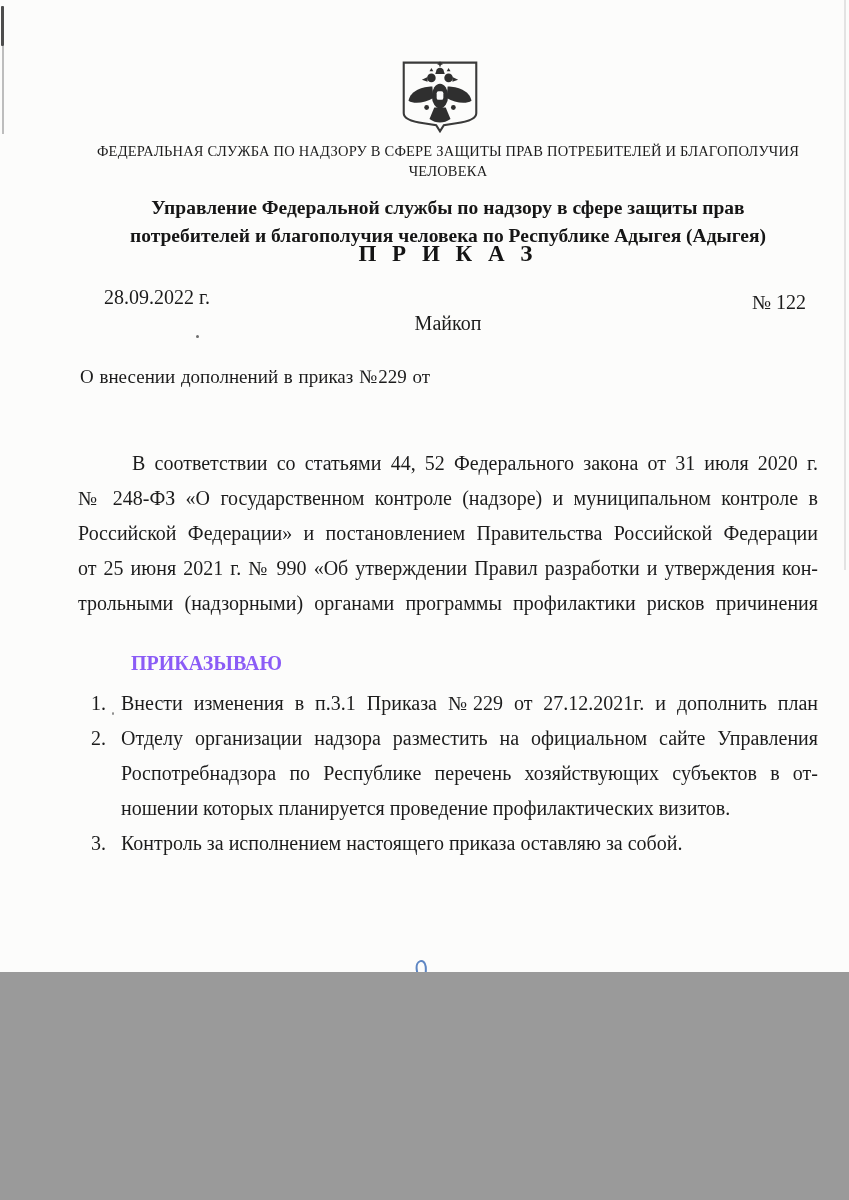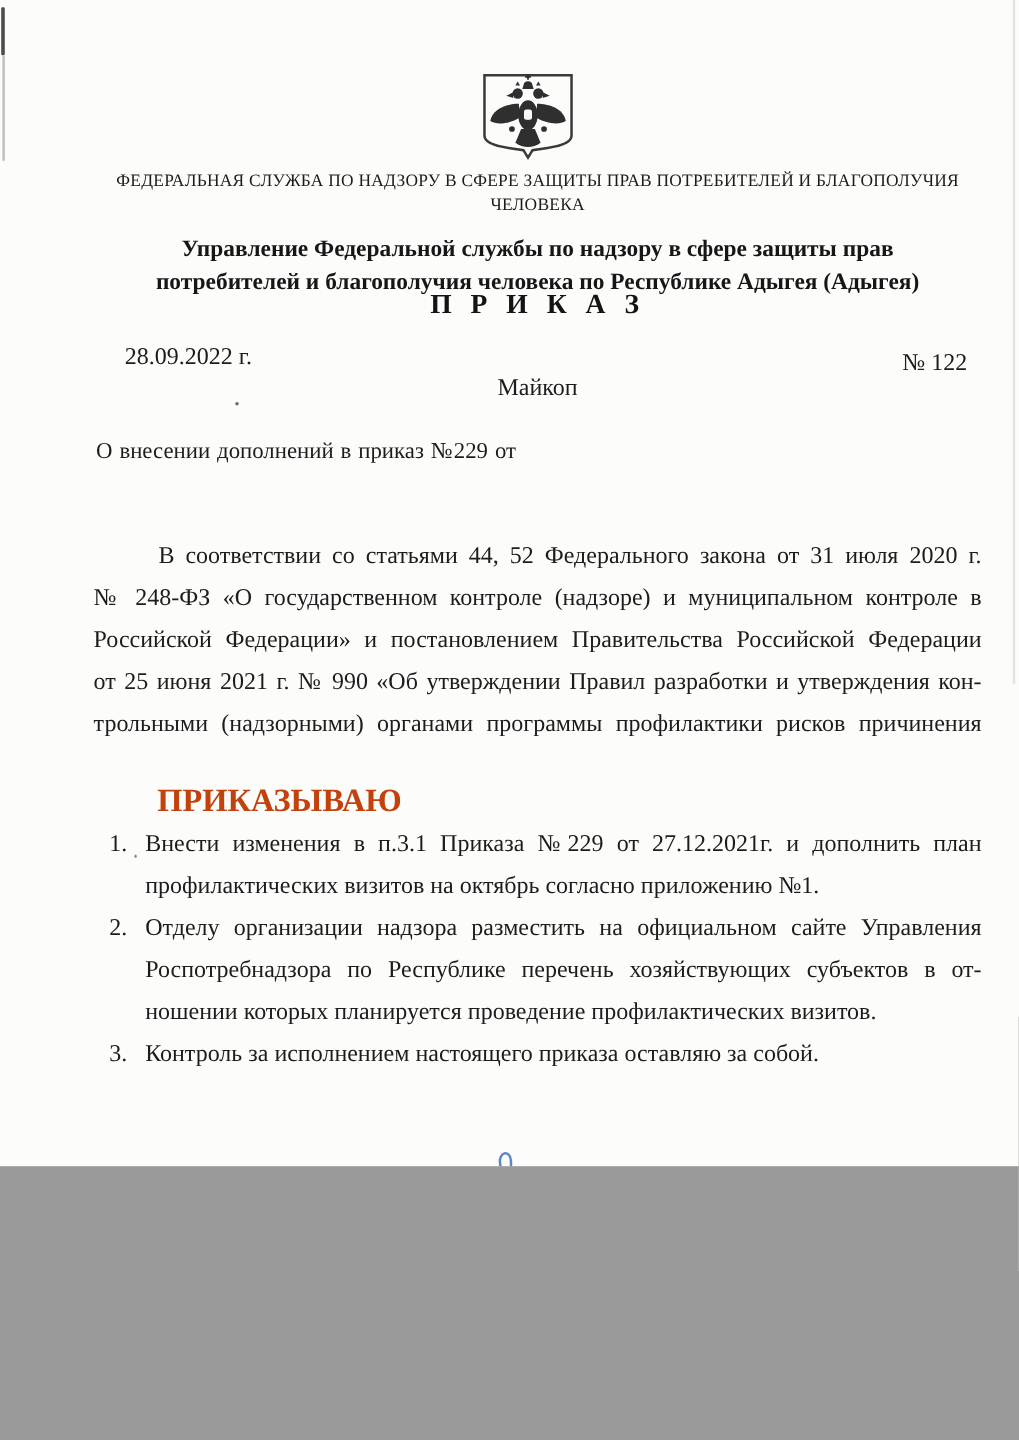--- a/index.html
+++ b/index.html
@@ -42,21 +42,21 @@
     font-size:20px;line-height:35px;
   }
   .line{
     text-align:justify;text-align-last:left;
     white-space:nowrap;
   }
   .line.stretch{text-align-last:justify;}
   .line.indent{text-indent:54px;}
   .resolution{
     position:absolute;left:131px;top:652px;
-    font-weight:bold;font-size:27px;color:#c2410c;
+    font-weight:bold;font-size:20px;color:#8b5cf6;
   }
   .order-list{
     position:absolute;left:91px;top:686px;width:727px;
     font-size:20px;line-height:35px;
   }
   .order-item{display:flex;align-items:flex-start;}
   .order-item .num{flex:0 0 30px;}
   .order-item .item-lines{flex:1;min-width:0;}
   
   .sig-title{position:absolute;left:78px;top:984px;font-size:20px;}
@@ -133,21 +133,20 @@
 
   <div class="resolution">ПРИКАЗЫВАЮ</div>
 
   <div class="order-list">
 
       <div class="order-item">
         <span class="num">1.</span>
         <div class="item-lines">
 
         <div class="line stretch">Внести изменения в п.3.1 Приказа №229 от 27.12.2021г. и дополнить план</div>
-          <div class="line">профилактических визитов на октябрь согласно приложению №1.</div>
         </div>
       </div>
 
       <div class="order-item">
         <span class="num">2.</span>
         <div class="item-lines">
 
         <div class="line stretch">Отделу организации надзора разместить на официальном сайте Управления</div>
           <div class="line stretch">Роспотребнадзора по Республике перечень хозяйствующих субъектов в от-</div>
           <div class="line">ношении которых планируется проведение профилактических визитов.</div>

